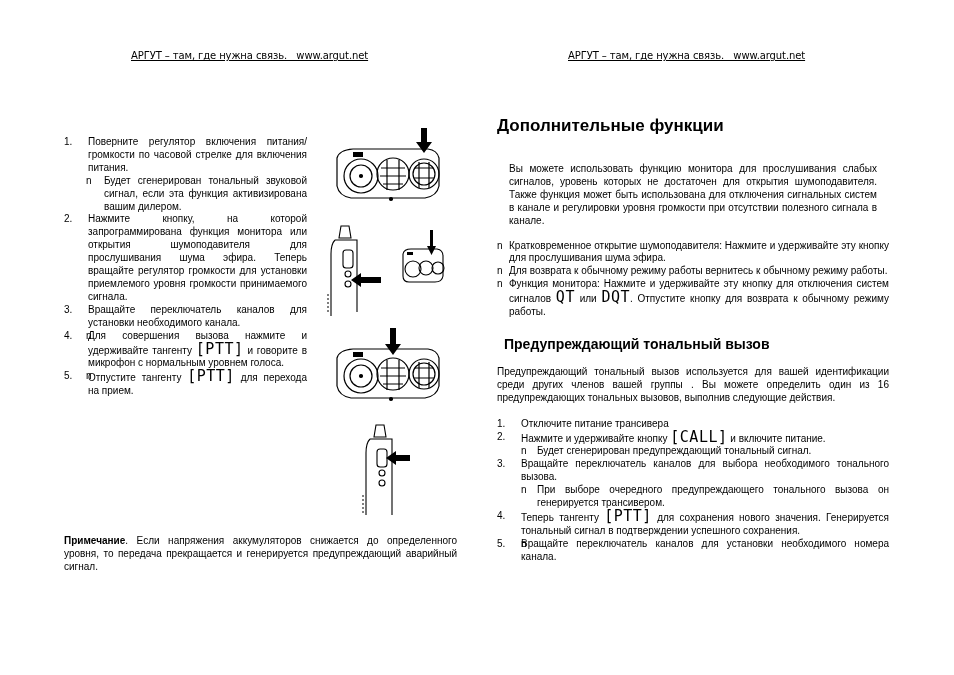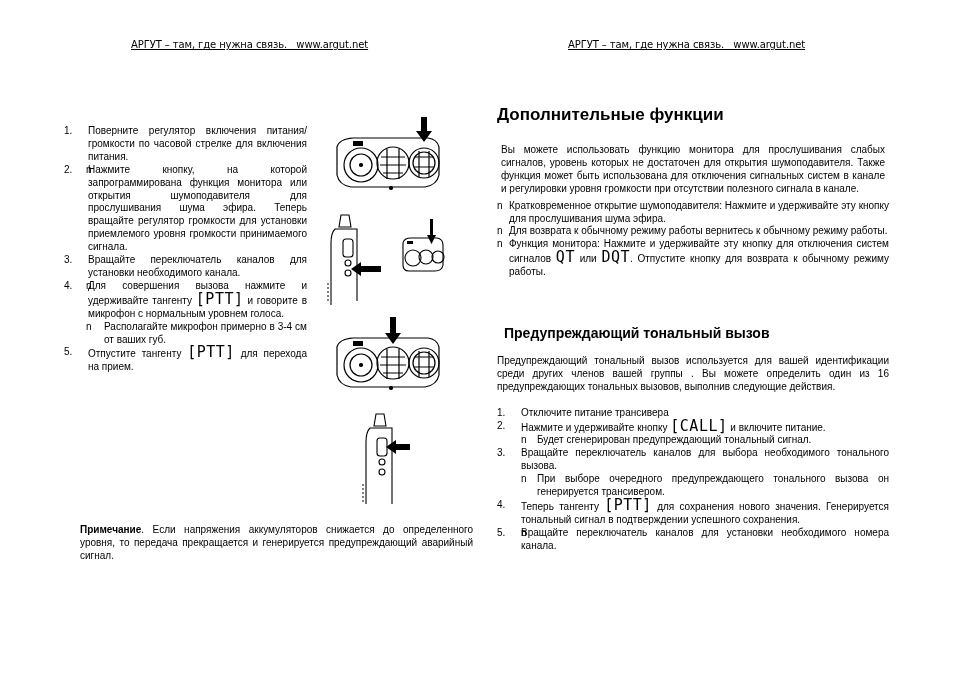--- a/index.html
+++ b/index.html
@@ -1,17 +1,17 @@
 <!DOCTYPE html>
 <html><head>
 <meta charset="utf-8">
 <style>
   html, body { margin: 0; padding: 0; background: #fff; }
   body { width: 954px; height: 675px; position: relative; overflow: hidden; font-family: "Liberation Sans", sans-serif; color: #000; }
-  .page { position: absolute; top: 7px; height: 494px; }
+  .page { position: absolute; top: 18px; height: 494px; }
   .page.left { left: 0; width: 477px; }
   .page.right { left: 477px; width: 477px; }
   .header { position: absolute; top: 32px; font-family: "DejaVu Sans", sans-serif; font-size: 10px; text-decoration: underline; white-space: pre; letter-spacing: -0.1px; }
   .left .header { left: 131px; }
   .right .header { left: 91px; }
   h1 { position: absolute; margin: 0; font-size: 17px; font-weight: bold; line-height: 22px; }
   h2 { position: absolute; margin: 0; font-size: 14px; font-weight: bold; line-height: 18px; }
   .txt { font-size: 10px; line-height: 12.9px; text-align: justify; }
   .mono { font-family: "DejaVu Sans Mono", monospace; font-size: 15px; letter-spacing: 0.5px; }
   ol, ul { margin: 0; padding: 0; list-style: none; }
@@ -31,39 +31,39 @@
 <div class="page left">
   <div class="header">АРГУТ – там, где нужна связь.   www.argut.net</div>
 
   <ol class="txt" style="position:absolute; left:64px; top:118px; width:243px;">
     <li class="li">
       <span class="num">1.</span>
       <span>Поверните регулятор включения питания/громкости по часовой стрелке для включения питания.</span>
     </li>
     <li class="sub">
       <span class="bul">n</span>
+      <span>Будет сгенерирован тональный звуковой сигнал, если эта функция активизирована вашим дилером.</span>
     </li>
     <li class="li">
       <span class="num">2.</span>
       <span>Нажмите кнопку, на которой запрограммирована функция монитора или открытия шумоподавителя для прослушивания шума эфира. Теперь вращайте регулятор громкости для установки приемлемого уровня громкости принимаемого сигнала.</span>
     </li>
     <li class="li">
       <span class="num">3.</span>
       <span>Вращайте переключатель каналов для установки необходимого канала.</span>
     </li>
     <li class="sub">
       <span class="bul">n</span>
     </li>
     <li class="li">
       <span class="num">4.</span>
       <span><span>Для совершения вызова нажмите и удерживайте тангенту </span><span class="mono">[PTT]</span><span> и говорите в микрофон с нормальным уровнем голоса.</span></span>
     </li>
     <li class="sub">
       <span class="bul">n</span>
-      <span>Располагайте микрофон примерно в 3-4 см от ваших губ.</span>
     </li>
     <li class="li">
       <span class="num">5.</span>
       <span><span>Отпустите тангенту </span><span class="mono">[PTT]</span><span> для перехода на прием.</span></span>
     </li>
   </ol>
 
   <svg class="fig" style="left:333px; top:110px;" width="110" height="80" viewBox="0 0 110 80">
     <g fill="none" stroke="#000" stroke-width="1.2">
       <path d="M4 30 Q6 22 20 21 L95 21 Q104 22 106 30 L106 58 Q104 68 92 70 L18 70 Q6 68 4 58 Z"></path>
@@ -121,31 +121,31 @@
       <path d="M16 2 L24 2 L26 14 L14 14 Z"></path>
       <path d="M10 16 L32 16 L32 92 M6 30 L6 92 M10 16 Q6 20 6 30"></path>
       <rect x="17" y="26" width="10" height="18" rx="3"></rect>
       <circle cx="22" cy="50" r="3"></circle>
         <circle cx="22" cy="60" r="3"></circle>
     </g>
     <path d="M3 72 L3 90" stroke="#000" stroke-dasharray="2 2"></path>
     <path d="M26 35 L36 28 L36 32 L50 32 L50 38 L36 38 L36 42 Z" fill="#000"></path>
   </svg>
 
-  <div class="txt" style="position:absolute; left:64px; top:517px; width:393px;margin-left:16px;">
+  <div class="txt" style="position:absolute; left:64px; top:517px; width:393px;">
     <b>Примечание</b><span>. Если напряжения аккумуляторов снижается до определенного уровня, то передача прекращается и генерируется предупреждающий аварийный сигнал.</span>
   </div>
 </div>
 
 <div class="page right">
   <div class="header">АРГУТ – там, где нужна связь.   www.argut.net</div>
   <h1 style="left:20px; top:65px;margin-top:32px;">Дополнительные функции</h1>
 
   <div class="txt" style="position:absolute; left:20px; top:133px; width:392px;">
-    <p style="margin:4px;">Вы можете использовать функцию монитора для прослушивания слабых сигналов, уровень которых не достаточен для открытия шумоподавителя. Также функция может быть использована для отключения сигнальных систем в канале и регулировки уровня громкости при отсутствии полезного сигнала в канале.</p>
+    <p style="margin:12px;">Вы можете использовать функцию монитора для прослушивания слабых сигналов, уровень которых не достаточен для открытия шумоподавителя. Также функция может быть использована для отключения сигнальных систем в канале и регулировки уровня громкости при отсутствии полезного сигнала в канале.</p>
     <div class="rsub">
       <span class="bul">n</span>
       <span>Кратковременное открытие шумоподавителя: Нажмите и удерживайте эту кнопку для прослушивания шума эфира.</span>
     </div>
     <div class="rsub">
       <span class="bul">n</span>
       <span>Для возврата к обычному режиму работы вернитесь к обычному режиму работы.</span>
     </div>
     <div class="rsub">
       <span class="bul">n</span>

